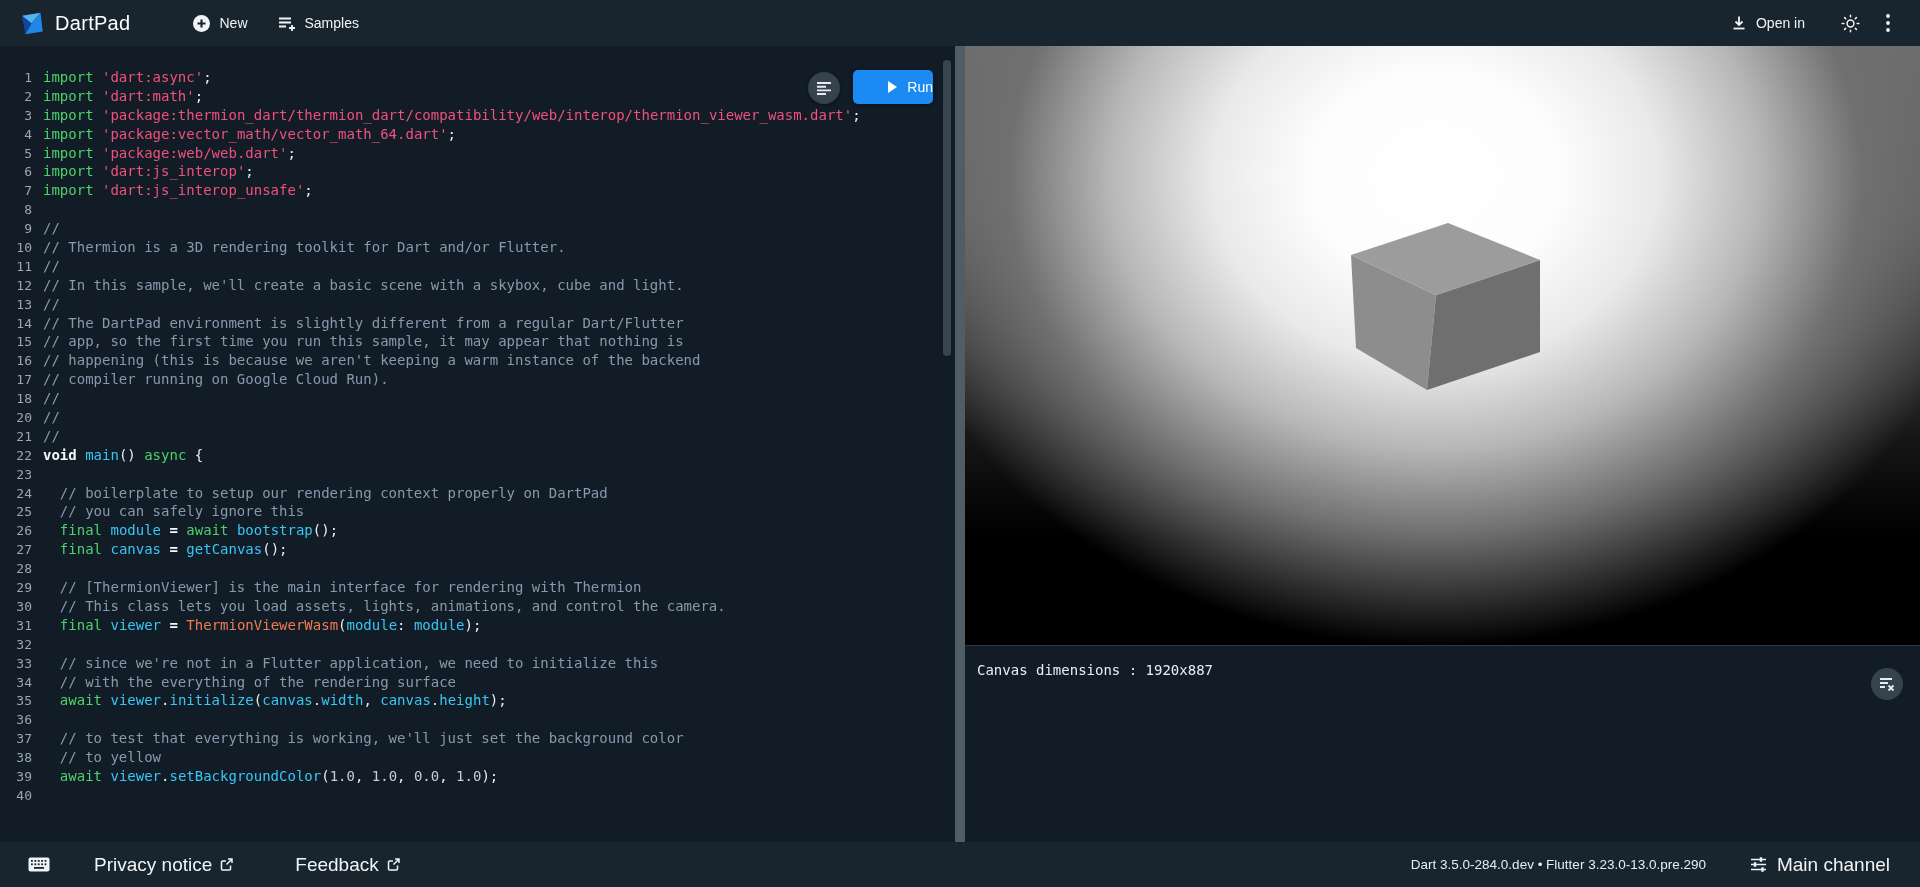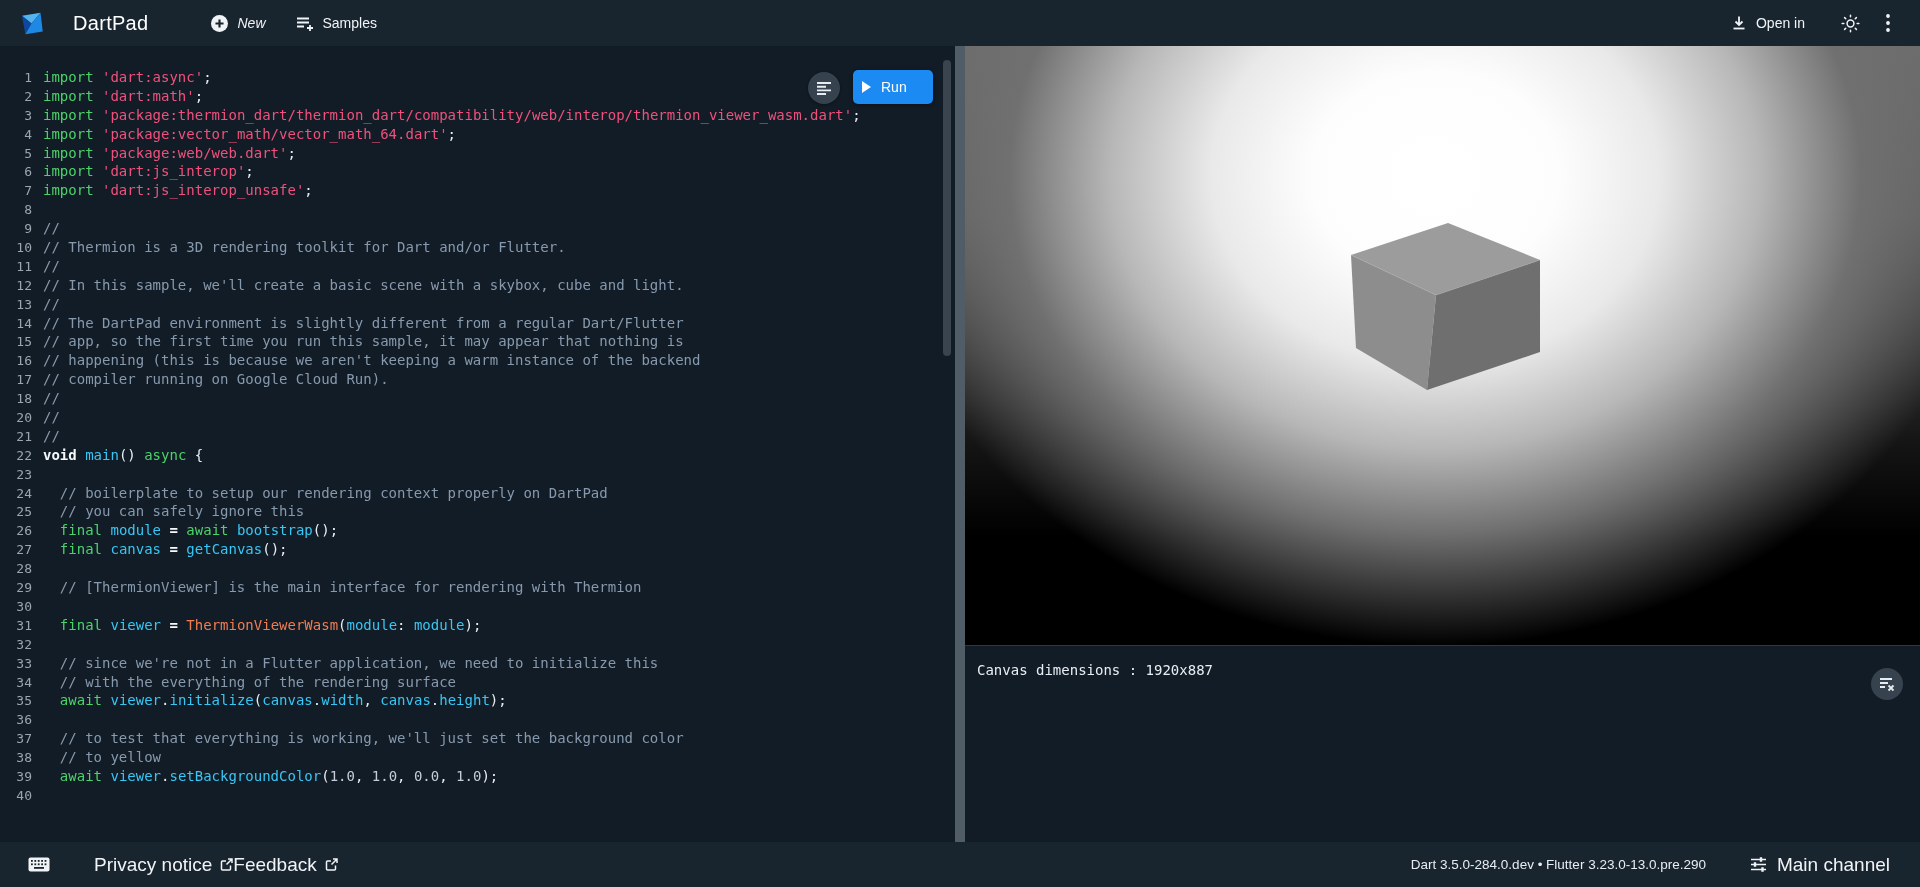--- a/index.html
+++ b/index.html
@@ -4,28 +4,28 @@
 <style>
   * { box-sizing: border-box; margin: 0; padding: 0; }
   html,body { width:1920px; height:887px; overflow:hidden; }
   body { background:#121C26; font-family:"Liberation Sans",sans-serif; color:#EDF2F5; }
 
   
   header {
     height:46px; background:#18242E; display:flex; align-items:center;
     padding:0 30px 0 18px; position:relative; z-index:5;
   }
-  .brand { display:flex; align-items:center; gap:28px; }
+  .brand { display:flex; align-items:center; gap:10px; }
   .brand-title { font-size:20px; font-weight:400; color:#FFFFFF; letter-spacing:.3px; }
   .hbtn {
     background:none; border:none; color:#F1F4F6; font-size:14px; font-weight:500;
     display:inline-flex; align-items:center; gap:9px; cursor:pointer;
     font-family:"Liberation Sans",sans-serif;
   }
-  .btn-new { margin-left:63px;font-style:italic; }
+  .btn-new { margin-left:63px; }
   .btn-samples { margin-left:30px; }
   .btn-openin { margin-left:auto; }
   .btn-theme { margin-left:36px; }
   .btn-kebab { margin-left:26px; }
 
   
   main { height:796px; display:flex; }
 
   .editor-pane { width:955px; position:relative; background:#121C26; overflow:hidden; flex:none; }
   .code-scroll { padding-top:22px; }
@@ -43,21 +43,21 @@
   .tk-b   { color:#F4F8FB; font-weight:bold; }
 
   .format-btn {
     position:absolute; top:26px; right:115px; width:32px; height:32px; border-radius:50%;
     background:#36434E; border:none; display:flex; align-items:center; justify-content:center;
     cursor:pointer; z-index:6; box-shadow:0 1px 3px rgba(0,0,0,.4);
   }
   .run-btn {
     position:absolute; top:24px; right:22px; width:80px; height:34px; border-radius:5px;
     background:#1B8AF2; border:none; color:#fff; font-size:14px; font-weight:500;
-    display:flex; align-items:center; justify-content:flex-start; gap:10px; cursor:pointer; z-index:6;
+    display:flex; align-items:center; justify-content:flex-end; gap:10px; cursor:pointer; z-index:6;
     font-family:"Liberation Sans",sans-serif; box-shadow:0 1px 4px rgba(0,0,0,.45);padding-left:9px;
   }
   .play-tri { width:0; height:0; border-left:9px solid #fff; border-top:6px solid transparent; border-bottom:6px solid transparent; }
 
   .scroll-thumb { position:absolute; top:14px; right:4px; width:8px; height:296px;
     background:#39444E; border-radius:4px; z-index:4; }
 
   .splitter { width:10px; background:#505C66; flex:none; cursor:col-resize; }
 
   .preview-pane { flex:1; display:flex; flex-direction:column; }
@@ -81,21 +81,21 @@
   }
 
   
   footer {
     height:45px; background:#18242E; display:flex; align-items:center;
     padding:0 30px 0 28px; font-size:13.5px;
   }
   .fbtn { background:none; border:none; color:#F1F4F6; font-size:19px; font-weight:500;
     display:inline-flex; align-items:center; gap:8px; cursor:pointer; font-family:"Liberation Sans",sans-serif; }
   .btn-privacy { margin-left:44px; }
-  .btn-feedback { }
+  .btn-feedback { margin-left:62px; }
   .version { margin-left:auto; color:#E8EDF1; }
   .channel { margin-left:44px; display:inline-flex; align-items:center; gap:10px; }
 
   .icon { display:inline-flex; align-items:center; justify-content:center; }
 </style>
 </head>
 <body>
 
 <header>
   <div class="brand">
@@ -185,21 +185,21 @@
         <div class="code-line"><span class="ln">20</span><span class="code"><span class="tk-com">//</span></span></div>
         <div class="code-line"><span class="ln">21</span><span class="code"><span class="tk-com">//</span></span></div>
         <div class="code-line"><span class="ln">22</span><span class="code"><span class="tk-b">void</span><span class="tk-pl"> </span><span class="tk-id">main</span><span class="tk-pl">() </span><span class="tk-kw">async</span><span class="tk-pl"> {</span></span></div>
         <div class="code-line"><span class="ln">23</span><span class="code"></span></div>
         <div class="code-line"><span class="ln">24</span><span class="code"><span class="tk-com">  // boilerplate to setup our rendering context properly on DartPad</span></span></div>
         <div class="code-line"><span class="ln">25</span><span class="code"><span class="tk-com">  // you can safely ignore this</span></span></div>
         <div class="code-line"><span class="ln">26</span><span class="code"><span class="tk-pl">  </span><span class="tk-kw">final</span><span class="tk-pl"> </span><span class="tk-id">module</span><span class="tk-pl"> </span><span class="tk-b">=</span><span class="tk-pl"> </span><span class="tk-kw">await</span><span class="tk-pl"> </span><span class="tk-id">bootstrap</span><span class="tk-pl">();</span></span></div>
         <div class="code-line"><span class="ln">27</span><span class="code"><span class="tk-pl">  </span><span class="tk-kw">final</span><span class="tk-pl"> </span><span class="tk-id">canvas</span><span class="tk-pl"> </span><span class="tk-b">=</span><span class="tk-pl"> </span><span class="tk-id">getCanvas</span><span class="tk-pl">();</span></span></div>
         <div class="code-line"><span class="ln">28</span><span class="code"></span></div>
         <div class="code-line"><span class="ln">29</span><span class="code"><span class="tk-com">  // [ThermionViewer] is the main interface for rendering with Thermion</span></span></div>
-        <div class="code-line"><span class="ln">30</span></div>
+        <div class="code-line"><span class="ln">30</span><span class="code"><span class="tk-com">  // This class lets you load assets, lights, animations, and control the camera.</span></span></div>
         <div class="code-line"><span class="ln">31</span><span class="code"><span class="tk-pl">  </span><span class="tk-kw">final</span><span class="tk-pl"> </span><span class="tk-id">viewer</span><span class="tk-pl"> </span><span class="tk-b">=</span><span class="tk-pl"> </span><span class="tk-cls">ThermionViewerWasm</span><span class="tk-pl">(</span><span class="tk-id">module</span><span class="tk-pl">: </span><span class="tk-id">module</span><span class="tk-pl">);</span></span></div>
         <div class="code-line"><span class="ln">32</span><span class="code"></span></div>
         <div class="code-line"><span class="ln">33</span><span class="code"><span class="tk-com">  // since we're not in a Flutter application, we need to initialize this</span></span></div>
         <div class="code-line"><span class="ln">34</span><span class="code"><span class="tk-com">  // with the everything of the rendering surface</span></span></div>
         <div class="code-line"><span class="ln">35</span><span class="code"><span class="tk-pl">  </span><span class="tk-kw">await</span><span class="tk-pl"> </span><span class="tk-id">viewer</span><span class="tk-pl">.</span><span class="tk-id">initialize</span><span class="tk-pl">(</span><span class="tk-id">canvas</span><span class="tk-pl">.</span><span class="tk-id">width</span><span class="tk-pl">, </span><span class="tk-id">canvas</span><span class="tk-pl">.</span><span class="tk-id">height</span><span class="tk-pl">);</span></span></div>
         <div class="code-line"><span class="ln">36</span><span class="code"></span></div>
         <div class="code-line"><span class="ln">37</span><span class="code"><span class="tk-com">  // to test that everything is working, we'll just set the background color</span></span></div>
         <div class="code-line"><span class="ln">38</span><span class="code"><span class="tk-com">  // to yellow</span></span></div>
         <div class="code-line"><span class="ln">39</span><span class="code"><span class="tk-pl">  </span><span class="tk-kw">await</span><span class="tk-pl"> </span><span class="tk-id">viewer</span><span class="tk-pl">.</span><span class="tk-id">setBackgroundColor</span><span class="tk-pl">(</span><span class="tk-num">1.0</span><span class="tk-pl">, </span><span class="tk-num">1.0</span><span class="tk-pl">, </span><span class="tk-num">0.0</span><span class="tk-pl">, </span><span class="tk-num">1.0</span><span class="tk-pl">);</span></span></div>
         <div class="code-line"><span class="ln">40</span><span class="code"></span></div>

